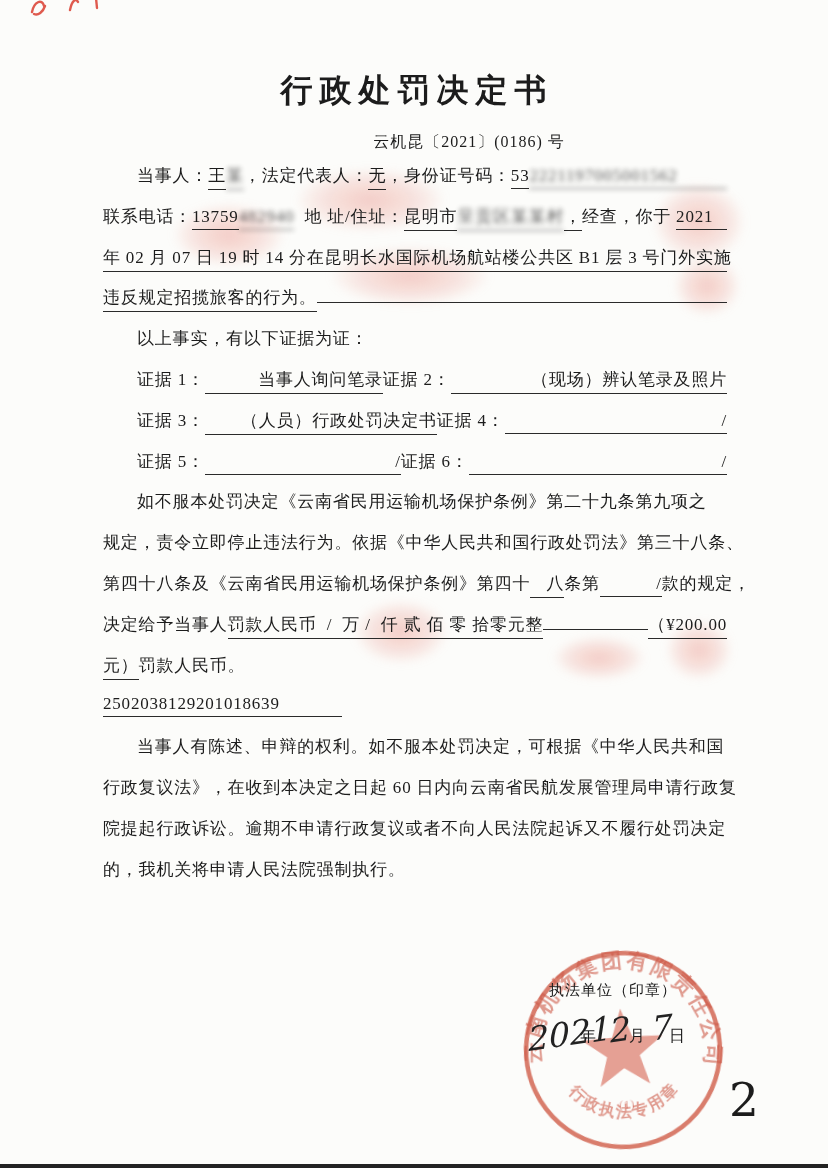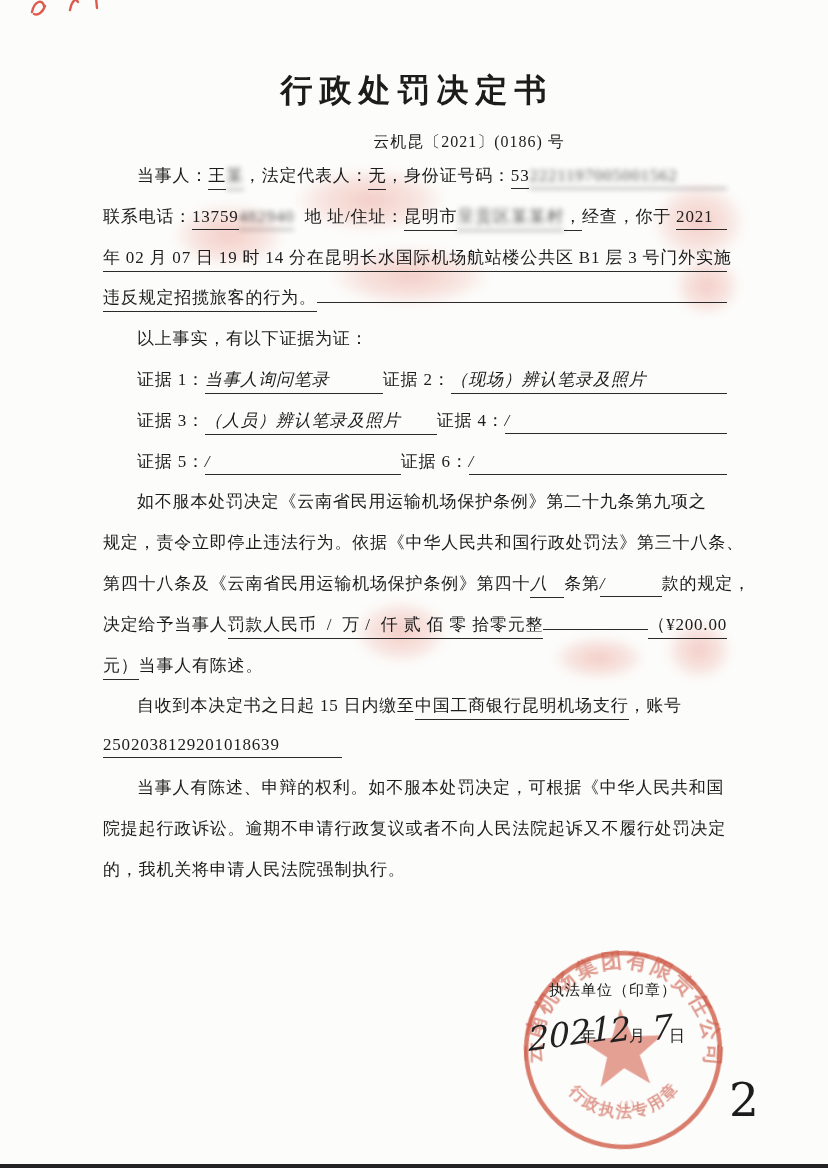--- a/index.html
+++ b/index.html
@@ -39,21 +39,21 @@
   }
   .body-lines{
     position:absolute;top:164px;left:103px;width:624px;
     font-size:17px;letter-spacing:0.8px;
   }
   .line{display:flex;align-items:baseline;height:40.8px;white-space:pre;}
   .line.indent{padding-left:34px;}
   .line span{display:block;white-space:pre;}
   .u{border-bottom:1.5px solid #2a2a2a;padding-bottom:2px;}
   .b{filter:blur(2.4px);opacity:.75;}
-  .c{text-align:left;flex:0 0 auto;font-style:italic;}
+  .c{text-align:right;flex:0 0 auto;}
   .fill{flex:1 1 auto;min-width:14px;}
   .pad-r{padding-right:62px;}
 
   .sign-label{
     position:absolute;left:549px;top:981px;
     font-size:15px;letter-spacing:1px;z-index:5;
   }
   .date-line{position:absolute;left:528px;top:1010px;z-index:5;width:190px;height:60px;}
   .date-line .hand{
     position:absolute;font-size:33px;font-style:italic;
@@ -93,30 +93,30 @@
   <h1 class="title">行政处罚决定书</h1>
   <div class="doc-number">云机昆〔2021〕(0186) 号</div>
 
   <div class="body-lines" id="body-lines">
       <div class="line indent"><span class="t">当事人：</span><span class="u">王</span><span class="u b">某</span><span class="t">，法定代表人：</span><span class="u">无</span><span class="t">，身份证号码：</span><span class="u">53</span><span class="u b fill">2221197005001562</span></div>
       <div class="line"><span class="t">联系电话：</span><span class="u">13759</span><span class="u b">482940</span><span class="t">  地 址/住址：</span><span class="u">昆明市</span><span class="u b">呈贡区某某村</span><span class="u">，</span><span class="t">经查，你于 </span><span class="u fill">2021</span></div>
       <div class="line"><span class="u fill">年 02 月 07 日 19 时 14 分在昆明长水国际机场航站楼公共区 B1 层 3 号门外实施</span></div>
       <div class="line"><span class="u">违反规定招揽旅客的行为。</span><span class="u fill"></span></div>
       <div class="line indent"><span class="t">以上事实，有以下证据为证：</span></div>
       <div class="line indent"><span class="t">证据 1：</span><span class="u c" style="width: 178px;">当事人询问笔录</span><span class="t">证据 2：</span><span class="u c fill">（现场）辨认笔录及照片</span></div>
-      <div class="line indent"><span class="t">证据 3：</span><span class="u c" style="width: 232px;">（人员）辨认笔录及照片</span><span class="t">证据 4：</span><span class="u c fill">/</span></div>
+      <div class="line indent"><span class="t">证据 3：</span><span class="u c" style="width: 232px;">（人员）行政处罚决定书</span><span class="t">证据 4：</span><span class="u c fill">/</span></div>
       <div class="line indent"><span class="t">证据 5：</span><span class="u c" style="width: 196px;">/</span><span class="t">证据 6：</span><span class="u c fill">/</span></div>
       <div class="line indent"><span class="t">如不服本处罚决定《云南省民用运输机场保护条例》第二十九条第九项之</span></div>
       <div class="line"><span class="t">规定，责令立即停止违法行为。依据《中华人民共和国行政处罚法》第三十八条、</span></div>
       <div class="line"><span class="t">第四十八条及《云南省民用运输机场保护条例》第四十</span><span class="u c" style="width: 34px;">八</span><span class="t">条第</span><span class="u c" style="width: 62px;">/</span><span class="t">款的规定，</span></div>
       <div class="line"><span class="t">决定给予当事人</span><span class="u">罚款人民币  /  万 /  仟 贰 佰 零 拾零元整</span><span class="u fill"></span><span class="u">（¥200.00</span></div>
-      <div class="line"><span class="u">元）</span><span class="t">当事人有陈述。</span></div>
-      <div class="line indent"><span class="t">自收到本决定书之日起 15 日内缴至</span><span class="u">中国工商银行昆明机场支行</span><span class="t">，账号</span></div>
+      <div class="line"><span class="u">元）</span><span class="t">罚款人民币。</span></div>
       <div class="line"><span class="u pad-r">2502038129201018639</span></div>
       <div class="line indent"><span class="t">当事人有陈述、申辩的权利。如不服本处罚决定，可根据《中华人民共和国</span></div>
+      <div class="line"><span class="t">行政复议法》，在收到本决定之日起 60 日内向云南省民航发展管理局申请行政复</span></div>
       <div class="line"><span class="t">院提起行政诉讼。逾期不申请行政复议或者不向人民法院起诉又不履行处罚决定</span></div>
       <div class="line"><span class="t">的，我机关将申请人民法院强制执行。</span></div>
     </div>
 
   <svg class="seal" viewBox="0 0 210 210">
     <defs>
       <path id="arcTop" d="M24,118 A82,82 0 1 1 186,118"></path>
       <path id="arcBottom" d="M42,132 A70,70 0 0 0 168,132"></path>
     </defs>
     <circle cx="105" cy="105" r="96" fill="none" stroke="#cc4f3a" stroke-width="4.5" opacity="0.8"></circle>

